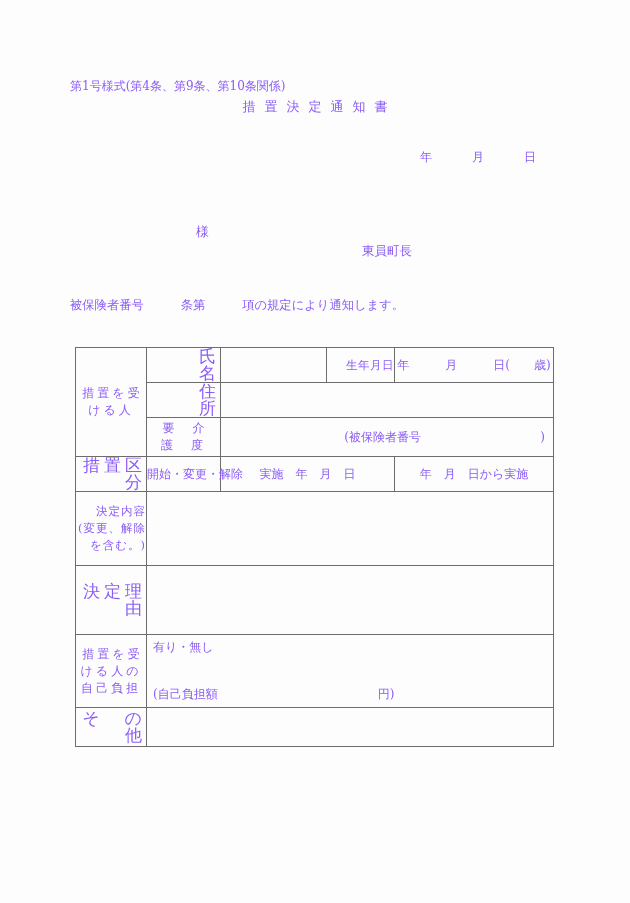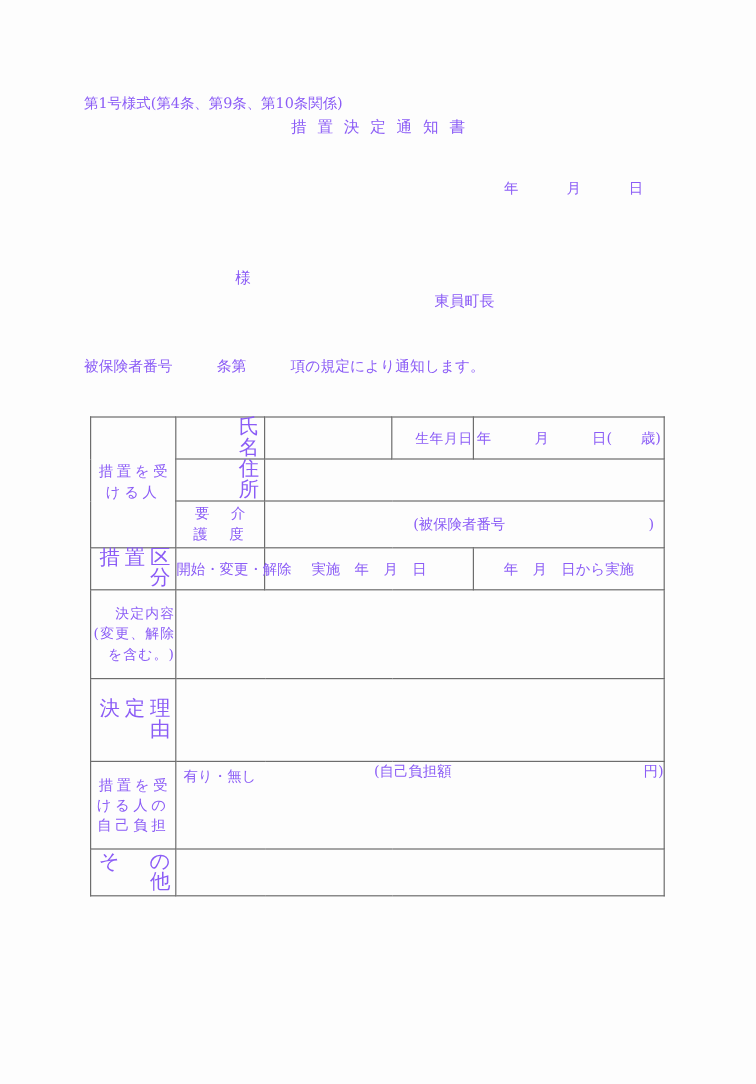--- a/index.html
+++ b/index.html
@@ -132,21 +132,21 @@
   .burden-top {
     padding: 4px 0 0 6px;
     white-space: pre;
   }
   .burden-bottom {
     padding: 0 0 4px 6px;
     white-space: pre;
   }
   .burden-wrap {
     display: flex;
-    flex-direction: row;
+    flex-direction: column;
     justify-content: space-between;
     height: 72px;
   }
   .kakko-right { float: right; padding-right: 8px; }
 </style>
 </head>
 <body>
 
 <div class="page">
 

